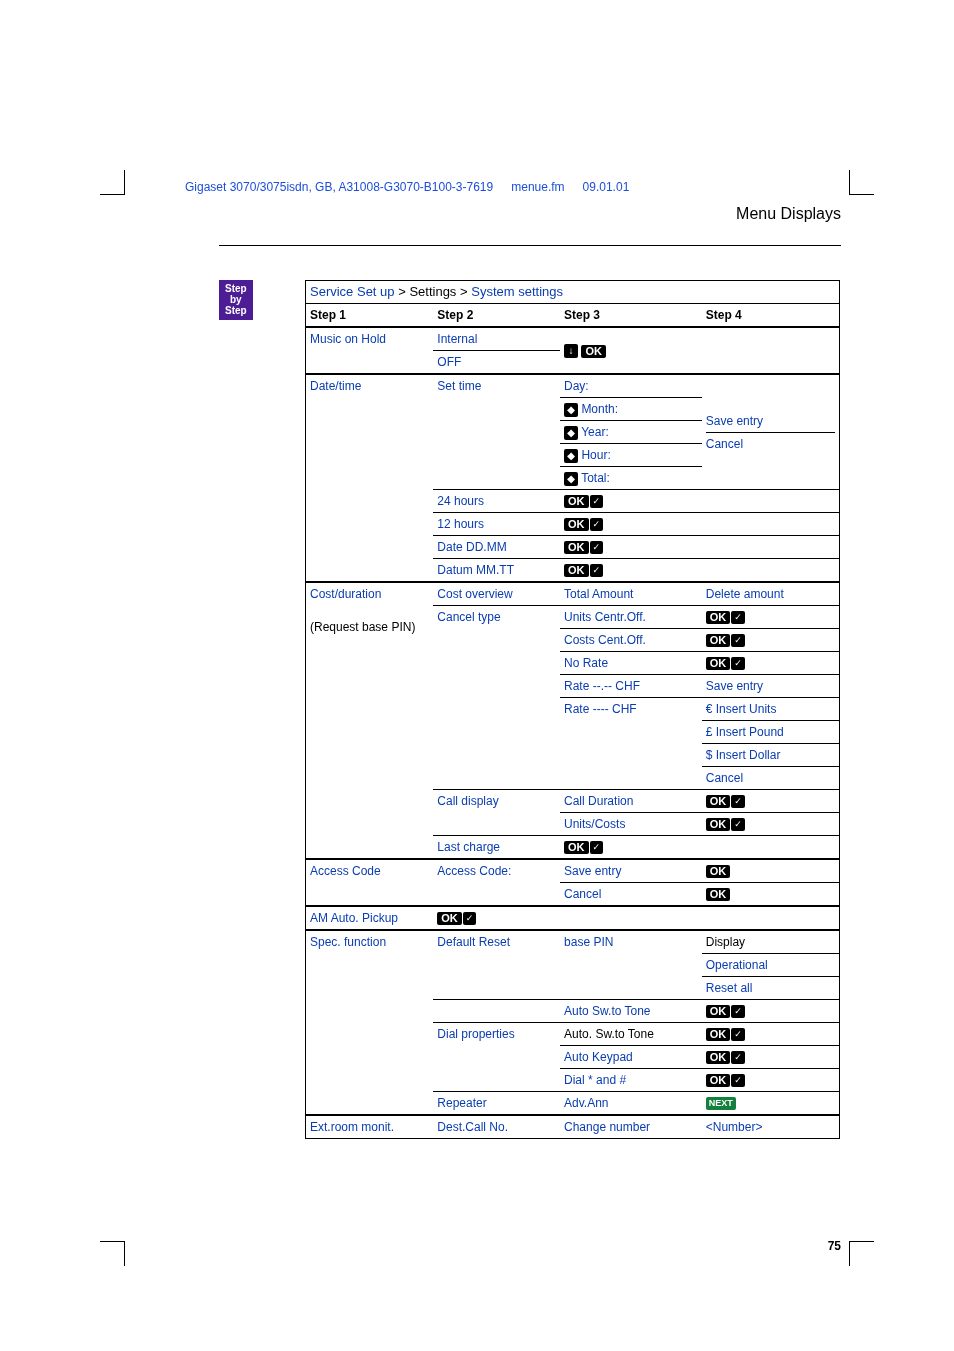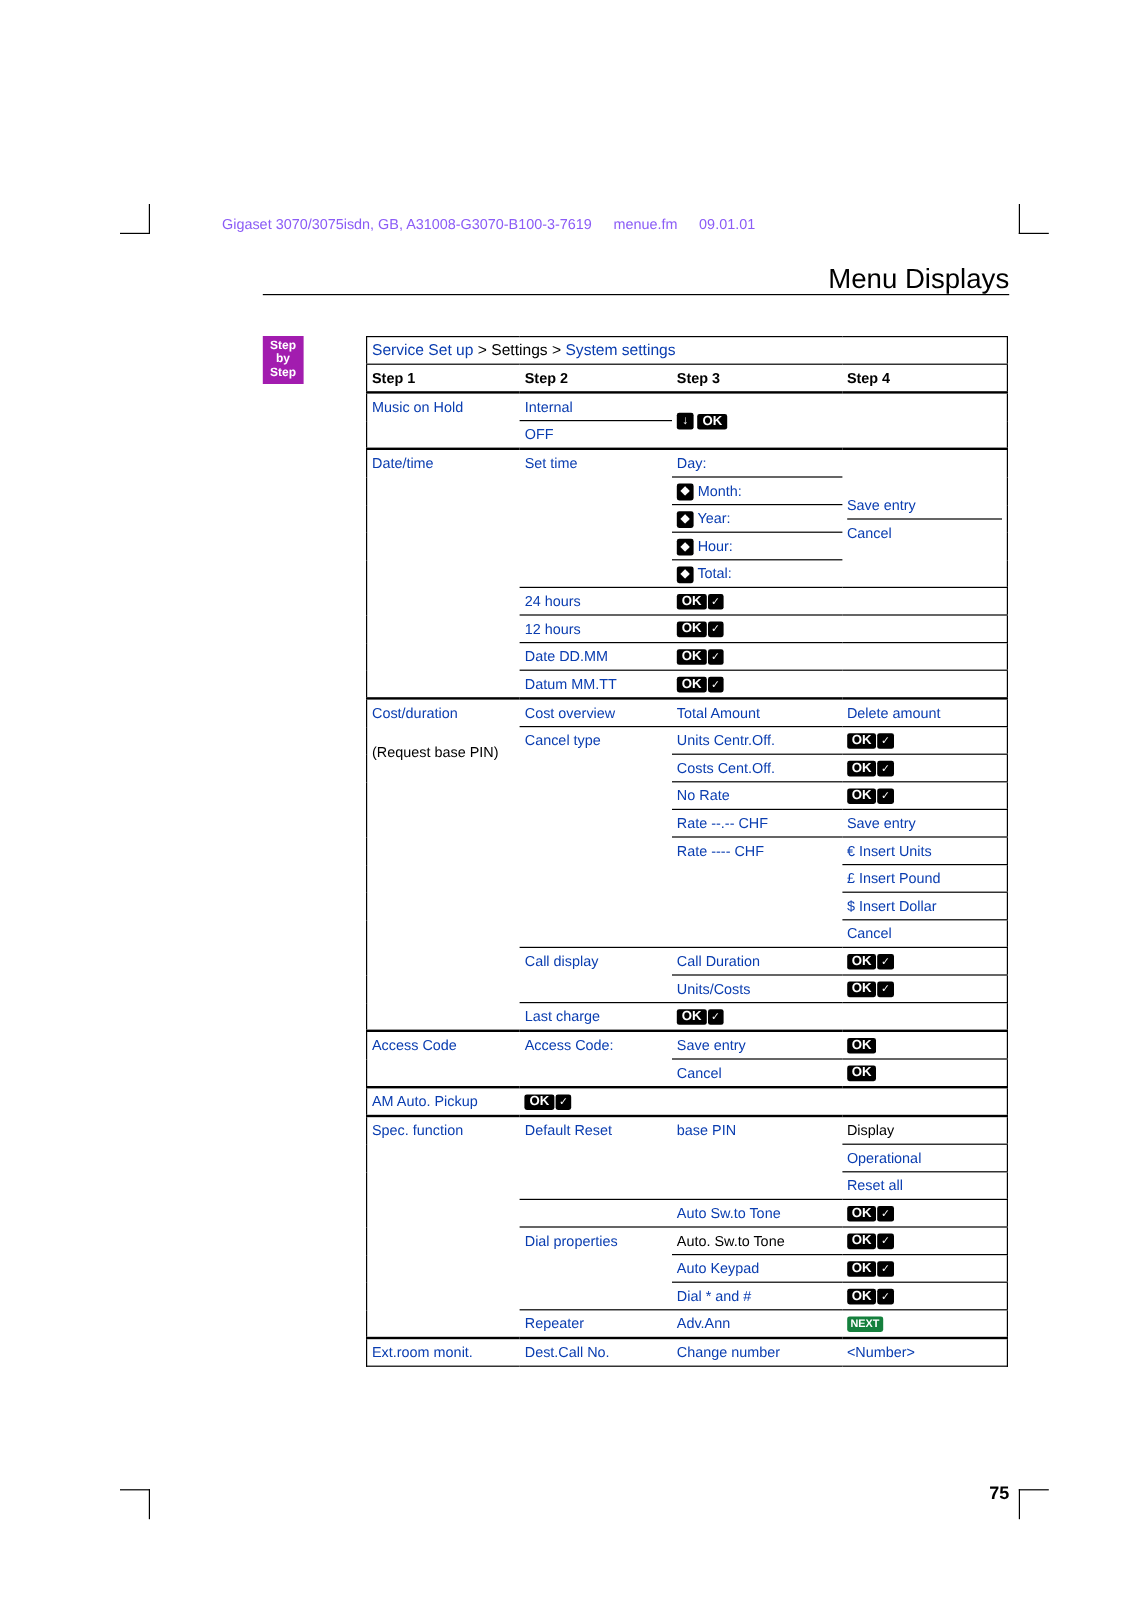--- a/index.html
+++ b/index.html
@@ -15,45 +15,45 @@
   .crop-tl { position: absolute; top: 170px; left: 100px; width: 25px; height: 25px; border-right: 1px solid #000; border-bottom: 1px solid #000; }
   .crop-tr { position: absolute; top: 170px; right: 80px; width: 25px; height: 25px; border-left: 1px solid #000; border-bottom: 1px solid #000; }
   .crop-bl { position: absolute; bottom: 85px; left: 100px; width: 25px; height: 25px; border-right: 1px solid #000; border-top: 1px solid #000; }
   .crop-br { position: absolute; bottom: 85px; right: 80px; width: 25px; height: 25px; border-left: 1px solid #000; border-top: 1px solid #000; }
 
   .header-line {
     position: absolute;
     top: 180px;
     left: 185px;
     font-size: 12px;
-    color: #8b5cf6;
+    color: #1d4ed8;
     display: flex;
     gap: 18px;
   }
 
   .page-title {
     position: absolute;
-    top: 219px;
+    top: 205px;
     right: 113px;
-    font-size: 23px;
+    font-size: 16px;
     color: #000;
   }
   .title-rule {
     position: absolute;
     top: 245px;
     left: 219px;
     right: 113px;
     border-top: 1px solid #000;
   }
 
   .step-badge {
     position: absolute;
     top: 280px;
     left: 219px;
-    background: #a21caf;
+    background: #4c1d95;
     color: #fff;
     font-size: 10px;
     font-weight: bold;
     padding: 3px 6px 4px 6px;
     line-height: 11px;
     text-align: center;
   }
 
   .main-table {
     position: absolute;
@@ -146,21 +146,21 @@
     line-height: 14px;
     text-align: center;
     border-radius: 2px;
     vertical-align: middle;
   }
 
   .page-num {
     position: absolute;
     right: 113px;
     bottom: 98px;
-    font-size: 15px;
+    font-size: 12px;
     font-weight: bold;
   }
 </style>
 </head>
 <body>
 
 <div class="crop-tl"></div>
 <div class="crop-tr"></div>
 <div class="crop-bl"></div>
 <div class="crop-br"></div>

